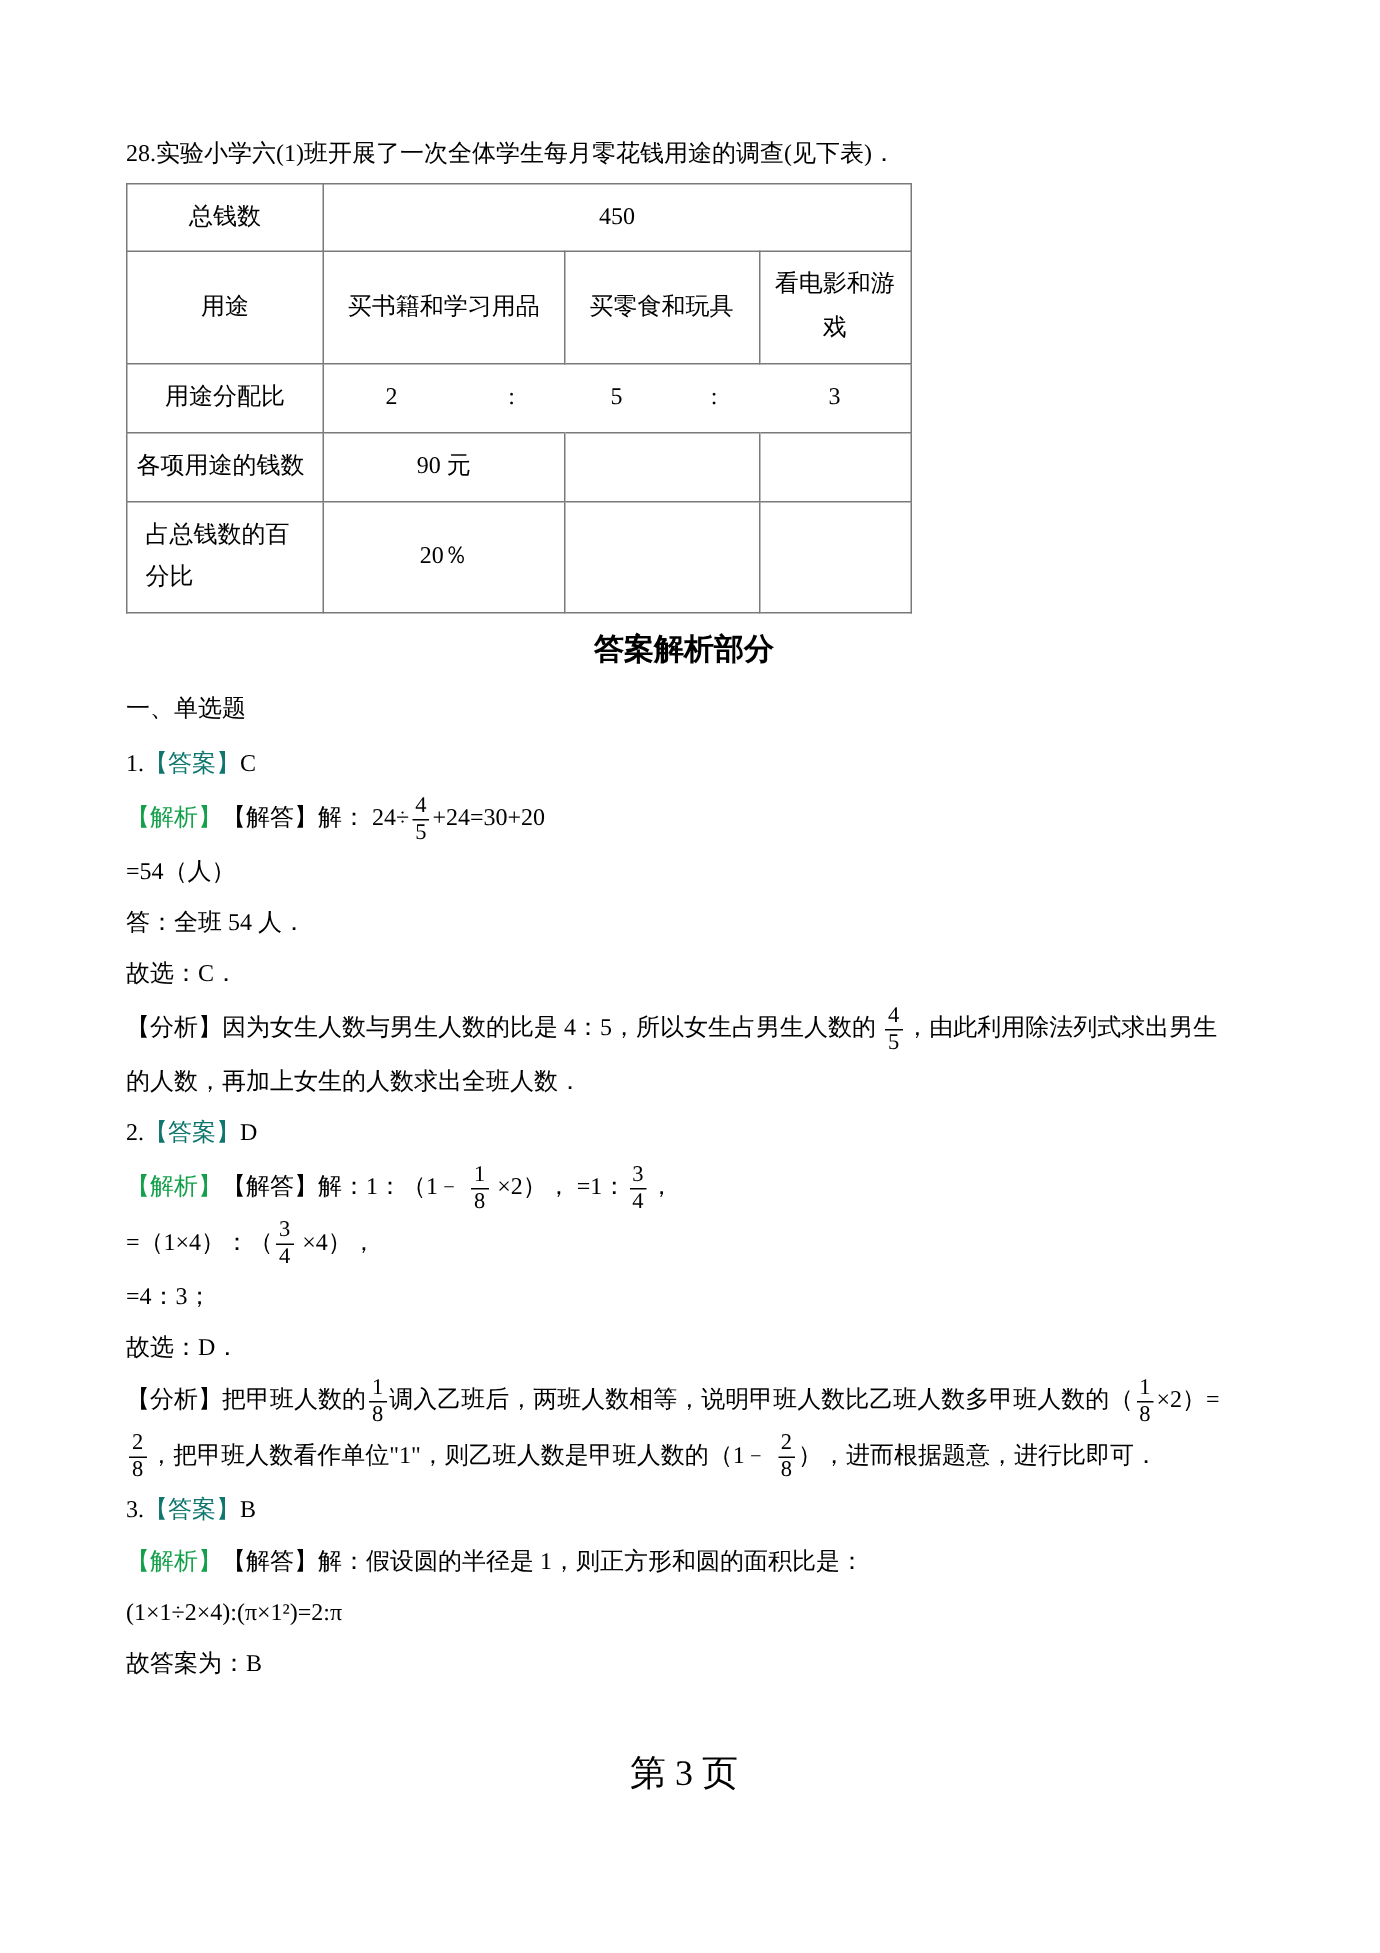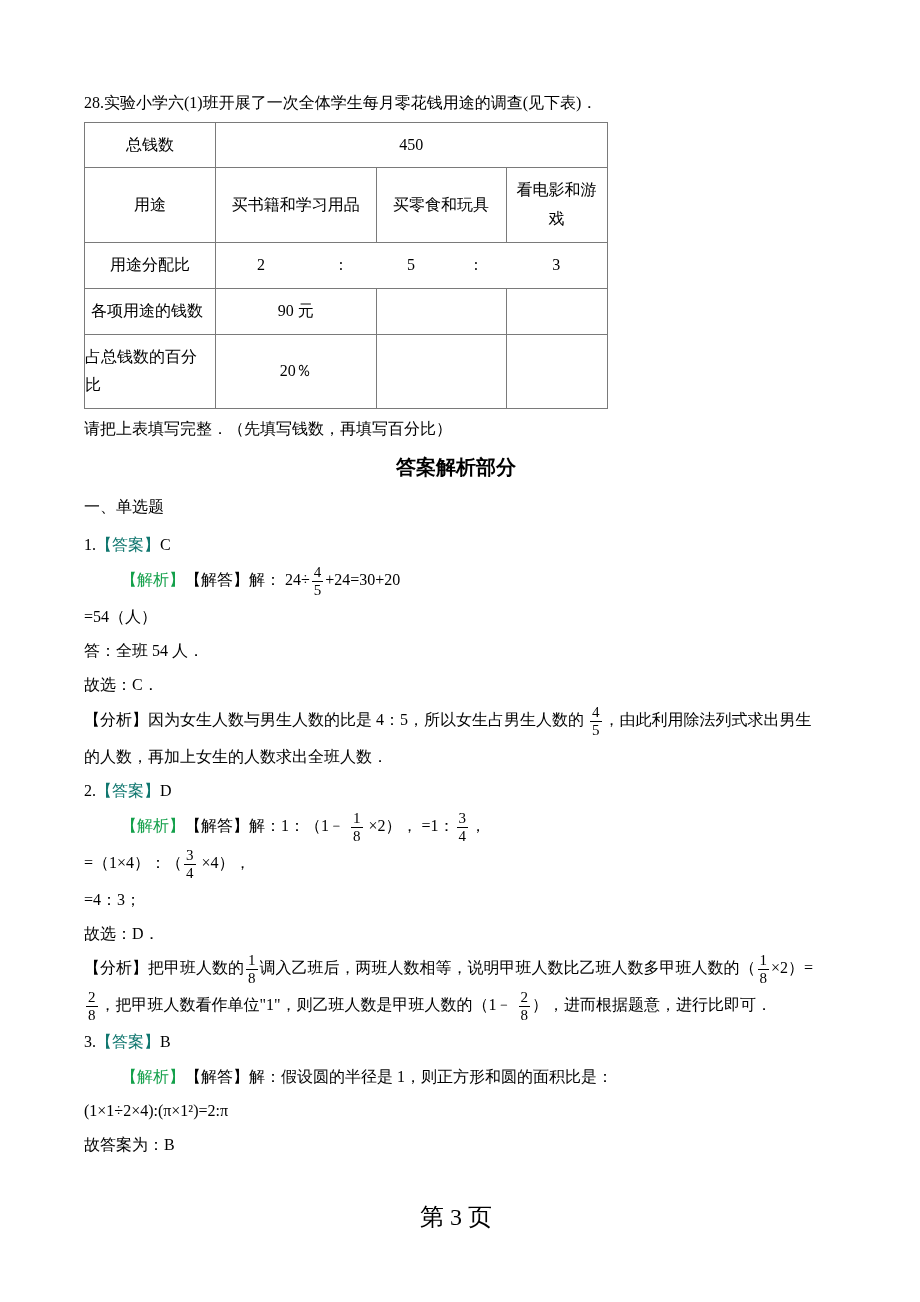--- a/index.html
+++ b/index.html
@@ -46,21 +46,21 @@
     margin: 10px 0 16px 0;
   }
   .sub-title {
     margin: 10px 0 12px 0;
   }
   .line {
     margin: 4px 0;
     line-height: 1.9;
   }
   .ans-label { color: #0f766e; }
-  .expl-label { color: #13a04a; margin-left: 37px; }
+  .expl-label { color: #13a04a; }
   .frac {
     display: inline-block;
     vertical-align: middle;
     text-align: center;
     font-size: 15px;
     line-height: 1;
     margin: 0 2px;
   }
   .frac .num {
     display: block;
@@ -105,29 +105,28 @@
       <td style="border-left:none;border-right:none;text-align:center;width:40px;">:</td>
       <td style="border-left:none;text-align:center;">3</td>
     </tr>
     <tr>
       <td class="row-h" style="text-align:left;padding-left:6px;">各项用途的钱数</td>
       <td colspan="2">90 元</td>
       <td colspan="2"></td>
       <td></td>
     </tr>
     <tr>
-      <td class="row-h" style="text-align:left;padding-left:0;">占总钱数的百分比</td>
+      <td class="row-h" style="text-align:left;padding-left:12px;">占总钱数的百分比</td>
       <td colspan="2">20％</td>
       <td colspan="2"></td>
       <td></td>
     </tr>
   </tbody>
     </table>
 
-  <p class="fill-note">请把上表填写完整．（先填写钱数，再填写百分比）</p>
 
   <div class="section-title">答案解析部分</div>
 
   <p class="sub-title">一、单选题</p>
 
   <p class="line">
     <span>1.</span><span class="ans-label">【答案】</span><span>C</span>
   </p>
   <p class="line">
     <span class="expl-label">【解析】</span><span>【解答】</span><span>解：</span>

